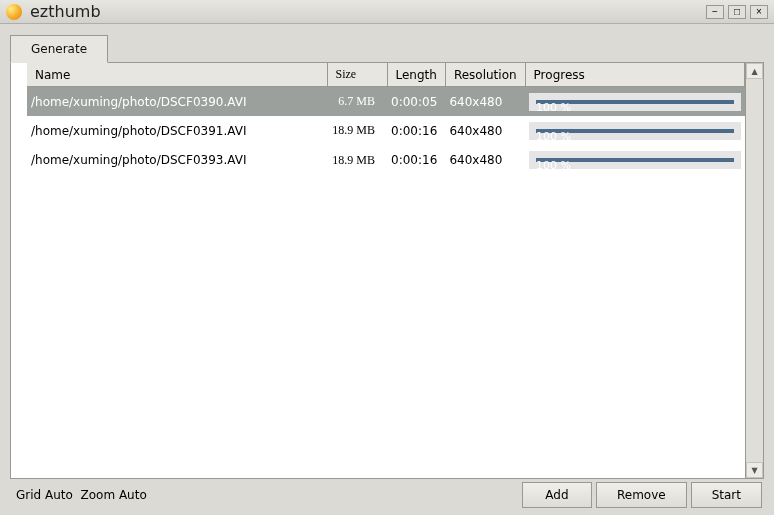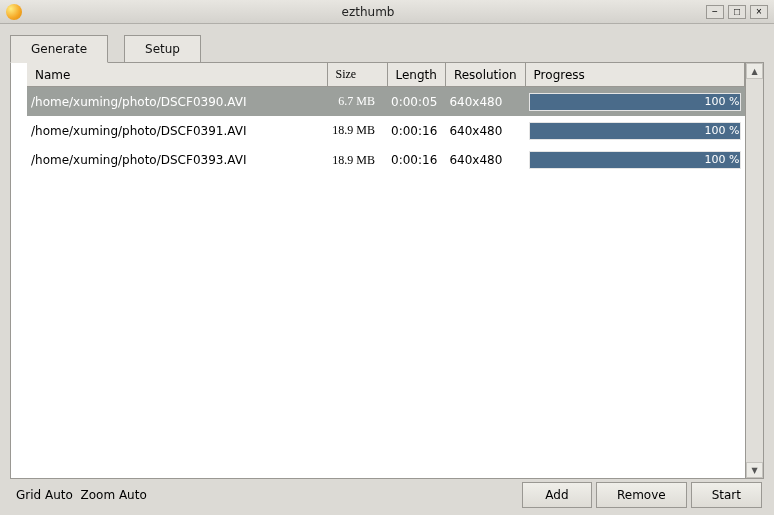--- a/index.html
+++ b/index.html
@@ -24,22 +24,22 @@
   position: relative;
 }
 .titlebar .app-icon {
   width: 16px; height: 16px;
   border-radius: 50%;
   background: radial-gradient(circle at 30% 30%, #ffec80, #f5a623 60%, #d68910);
   margin-right: 8px;
 }
 .titlebar .title {
   flex: 1;
-  text-align: center;
-  font-size: 12px;
+  text-align: left;
+  font-size: 16px;
   color: #222;
 }
 .titlebar .wc {
   display: flex;
   gap: 4px;
 }
 .titlebar .wc button {
   width: 18px; height: 14px;
   border: 1px solid #9a9893;
   background: #e2e0db;
@@ -49,21 +49,21 @@
   padding: 0;
 }
 .content {
   flex: 1;
   display: flex;
   flex-direction: column;
   padding: 10px 10px 6px 10px;
 }
 .tabs {
   display: flex;
-  gap: 16px;
+  gap: 4px;
   margin-bottom: 0;
 }
 .tab {
   border: 1px solid #9a9893;
   background: #e8e6e1;
   padding: 6px 20px;
   font-size: 12px;
   color: #111;
   cursor: pointer;
   border-bottom: 1px solid #9a9893;
@@ -115,24 +115,24 @@
   color: #fff;
 }
 .col-name { width: 300px; }
 .col-size { width: 60px; text-align: right; font-family: Liberation Serif, serif; }
 .col-length { width: 54px; }
 .col-res { width: 72px; }
 .col-prog { }
 td.col-size { text-align: right; padding-right: 12px; }
 .progress {
   background: #4a6b8a;
-  border: 1px solid #e5e5e5;
+  border: 7px solid #e5e5e5;
   height: 18px;
   color: #fff;
-  text-align: right;
+  text-align: left;
   line-height: 16px;
   font-size: 11px;
 }
 .scrollbar {
   width: 18px;
   border-left: 1px solid #9a9893;
   background: #e8e6e1;
   display: flex;
   flex-direction: column;
 }
@@ -182,21 +182,20 @@
   <div class="wc">
     <button>−</button>
     <button>□</button>
     <button>×</button>
   </div>
 </div>
 
 <div class="content">
   <div class="tabs">
     <div class="tab active">Generate</div>
-    <div class="tab">Setup</div>
   </div>
 
   <div class="panel">
     <div class="table-wrap">
       <table class="table">
         <thead>
           <tr>
             <th class="col-name">Name</th>
             <th class="col-size">Size</th>
             <th class="col-length">Length</th>

